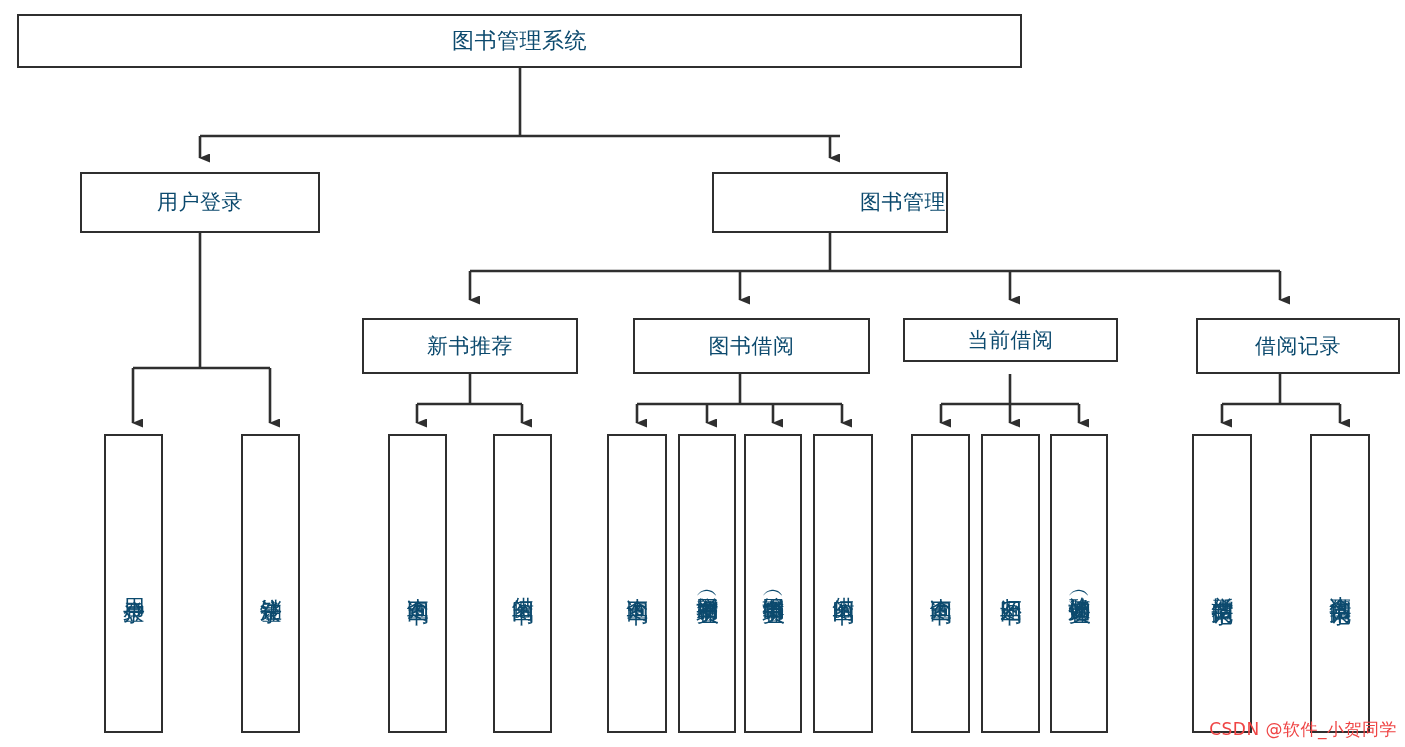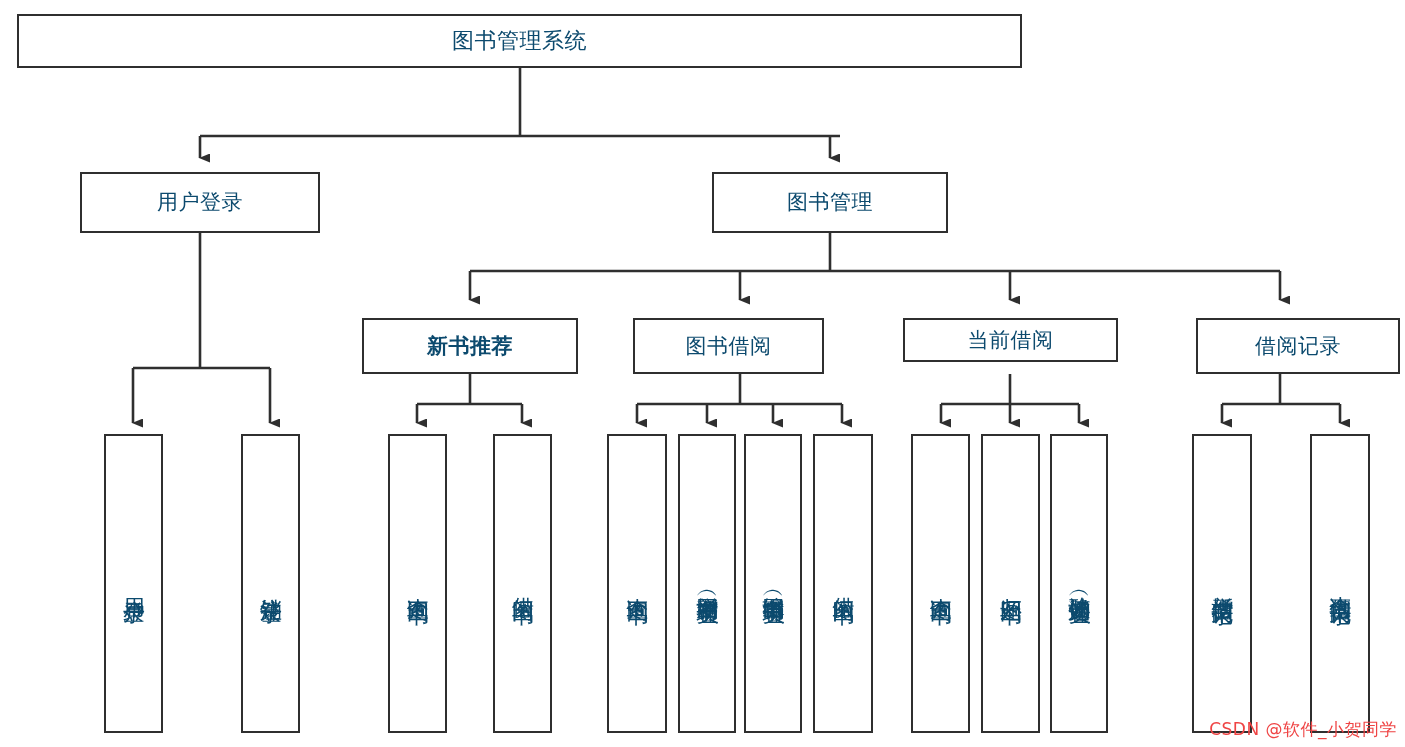--- a/index.html
+++ b/index.html
@@ -146,29 +146,29 @@
   </svg>
 
   <div class="node root" style="left:17px; top:14px; width:1005px; height:54px;">
     <span class="node-label">图书管理系统</span>
   </div>
 
   <div class="node level1" style="left:80px; top:172px; width:240px; height:61px;">
     <span class="node-label">用户登录</span>
   </div>
 
-  <div class="node level1" style="left:712px; top:172px; width:236px; height:61px;">
+  <div class="node level1" style="left:712px; top:172px; width:236px; height:61px;justify-content:flex-end;">
     <span class="node-label">图书管理</span>
   </div>
 
-  <div class="node level2" style="left:362px; top:318px; width:216px; height:56px;font-weight:bold;">
+  <div class="node level2" style="left:362px; top:318px; width:216px; height:56px;">
     <span class="node-label">新书推荐</span>
   </div>
 
-  <div class="node level2" style="left:633px; top:318px; width:191px; height:56px;">
+  <div class="node level2" style="left:633px; top:318px; width:237px; height:56px;">
     <span class="node-label">图书借阅</span>
   </div>
 
   <div class="node level2" style="left:903px; top:318px; width:215px; height:44px;">
     <span class="node-label">当前借阅</span>
   </div>
 
   <div class="node level2" style="left:1196px; top:318px; width:204px; height:56px;">
     <span class="node-label">借阅记录</span>
   </div>

